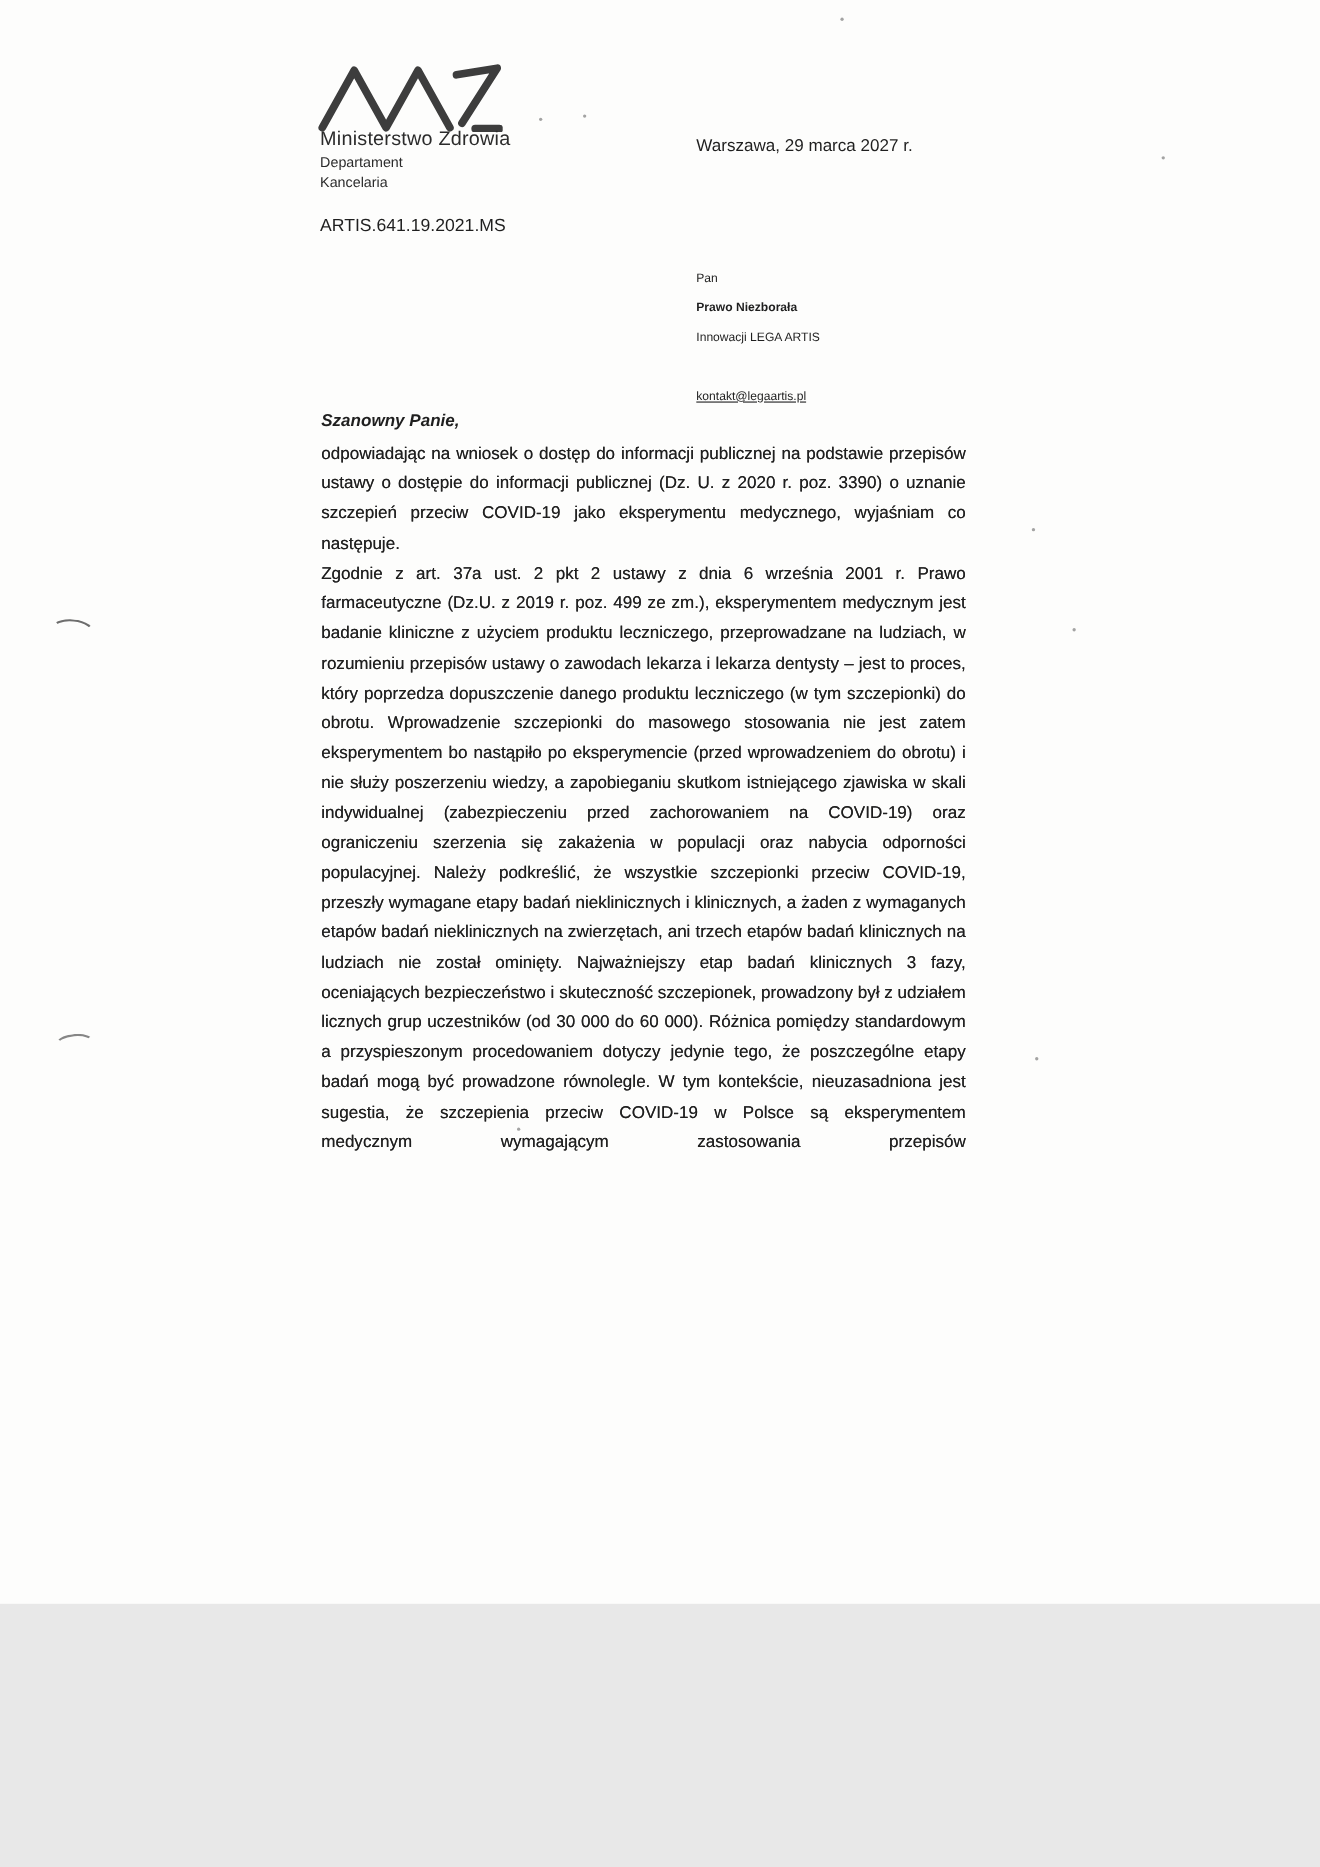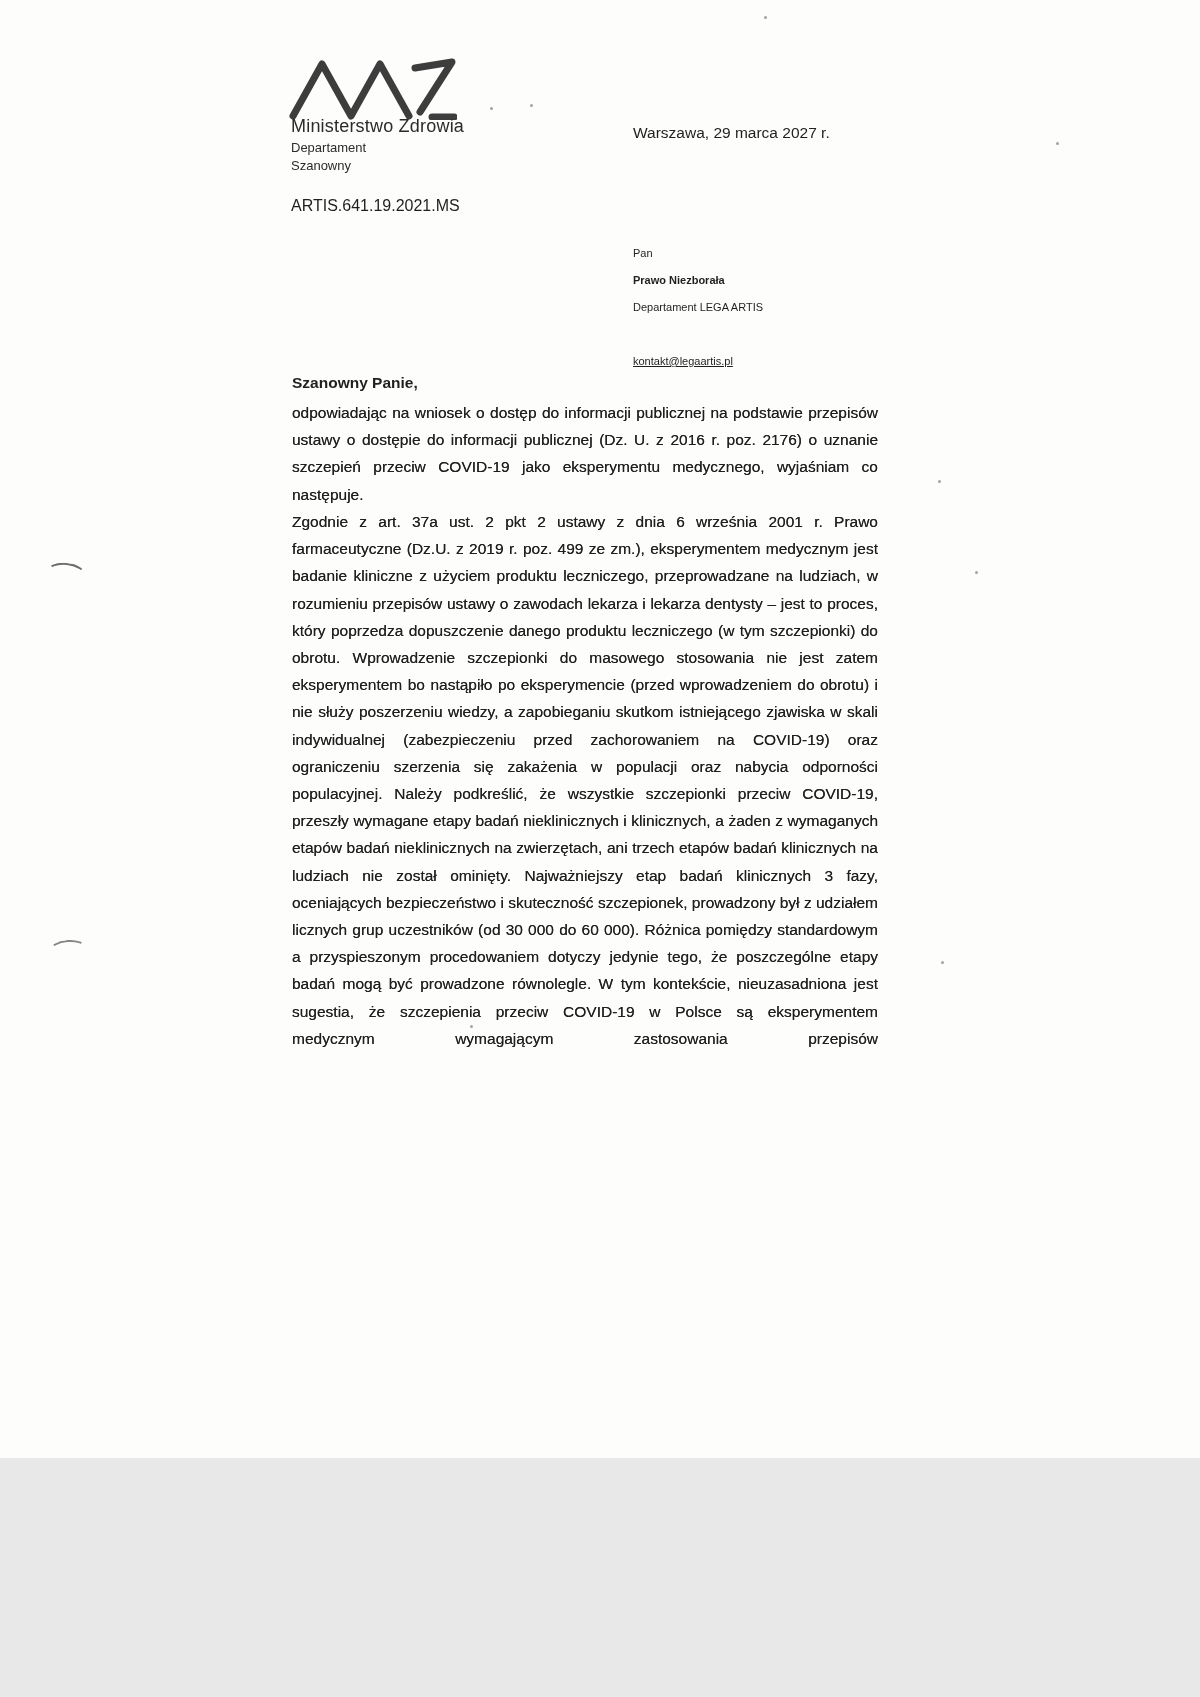--- a/index.html
+++ b/index.html
@@ -48,20 +48,21 @@
     line-height: 27px;
   }
   .recipient .name { font-weight: bold; }
   .recipient .email { text-decoration: underline; margin-top: 27px; }
 
   
   .salutation {
     left: 292px; top: 374px;
     font-size: 15.5px;
     font-weight: bold;
+    font-style: italic;
   }
   .para {
     left: 292px;
     width: 586px;
     font-size: 15.5px;
     line-height: 27.2px;
     text-align: justify;
     text-shadow: 0 0 0.5px rgba(35,35,35,0.85);
   }
   .intro-para { top: 399px; }
@@ -115,37 +116,37 @@
       <polyline points="4,60 33,8 62,60 91,8 120,60" stroke="#3d3d3d" stroke-width="7" fill="none" stroke-linecap="round" stroke-linejoin="round"></polyline>
       <polyline points="126,12 163,6 131,56" stroke="#3d3d3d" stroke-width="7" fill="none" stroke-linecap="round" stroke-linejoin="round"></polyline>
       <line x1="143" y1="61" x2="165" y2="61" stroke="#3d3d3d" stroke-width="7" stroke-linecap="round"></line>
     </svg>
   </div>
 
   <div class="abs ministry-name">Ministerstwo Zdrowia</div>
 
   <div class="abs dept">
     <div>Departament</div>
-    <div>Szanowny</div>
+    <div>Kancelaria</div>
   </div>
 
   <div class="abs place-date">Warszawa, 29 marca 2027 r.</div>
 
   <div class="abs ref-number">ARTIS.641.19.2021.MS</div>
 
   <div class="abs recipient">
     <div>Pan</div>
     <div class="name">Prawo Niezborała</div>
-    <div>Departament LEGA ARTIS</div>
+    <div>Innowacji LEGA ARTIS</div>
     <div class="email">kontakt@legaartis.pl</div>
   </div>
 
   <div class="abs salutation">Szanowny Panie,</div>
 
-  <div class="abs para intro-para">odpowiadając na wniosek o dostęp do informacji publicznej na podstawie przepisów ustawy o dostępie do informacji publicznej (Dz. U. z 2016 r. poz. 2176) o uznanie szczepień przeciw COVID-19 jako eksperymentu medycznego, wyjaśniam co następuje.</div>
+  <div class="abs para intro-para">odpowiadając na wniosek o dostęp do informacji publicznej na podstawie przepisów ustawy o dostępie do informacji publicznej (Dz. U. z 2020 r. poz. 3390) o uznanie szczepień przeciw COVID-19 jako eksperymentu medycznego, wyjaśniam co następuje.</div>
 
   <div class="abs para main-para">Zgodnie z art. 37a ust. 2 pkt 2 ustawy z dnia 6 września 2001 r. Prawo farmaceutyczne (Dz.U. z 2019 r. poz. 499 ze zm.), eksperymentem medycznym jest badanie kliniczne z użyciem produktu leczniczego, przeprowadzane na ludziach, w rozumieniu przepisów ustawy o zawodach lekarza i lekarza dentysty – jest to proces, który poprzedza dopuszczenie danego produktu leczniczego (w tym szczepionki) do obrotu. Wprowadzenie szczepionki do masowego stosowania nie jest zatem eksperymentem bo nastąpiło po eksperymencie (przed wprowadzeniem do obrotu) i nie służy poszerzeniu wiedzy, a zapobieganiu skutkom istniejącego zjawiska w skali indywidualnej (zabezpieczeniu przed zachorowaniem na COVID-19) oraz ograniczeniu szerzenia się zakażenia w populacji oraz nabycia odporności populacyjnej. Należy podkreślić, że wszystkie szczepionki przeciw COVID-19, przeszły wymagane etapy badań nieklinicznych i klinicznych, a żaden z wymaganych etapów badań nieklinicznych na zwierzętach, ani trzech etapów badań klinicznych na ludziach nie został ominięty. Najważniejszy etap badań klinicznych 3 fazy, oceniających bezpieczeństwo i skuteczność szczepionek, prowadzony był z udziałem licznych grup uczestników (od 30 000 do 60 000). Różnica pomiędzy standardowym a przyspieszonym procedowaniem dotyczy jedynie tego, że poszczególne etapy badań mogą być prowadzone równolegle. W tym kontekście, nieuzasadniona jest sugestia, że szczepienia przeciw COVID-19 w Polsce są eksperymentem medycznym wymagającym zastosowania przepisów</div>
 
   <div class="abs artifact arc1"></div>
   <div class="abs artifact arc2"></div>
   <div class="abs artifact dash"></div>
   <div class="abs artifact speck" style="left:490px; top:107px;"></div>
   <div class="abs artifact speck" style="left:530px; top:104px;"></div>
   <div class="abs artifact speck" style="left:764px; top:16px;"></div>
   <div class="abs artifact speck" style="left:1056px; top:142px;"></div>

